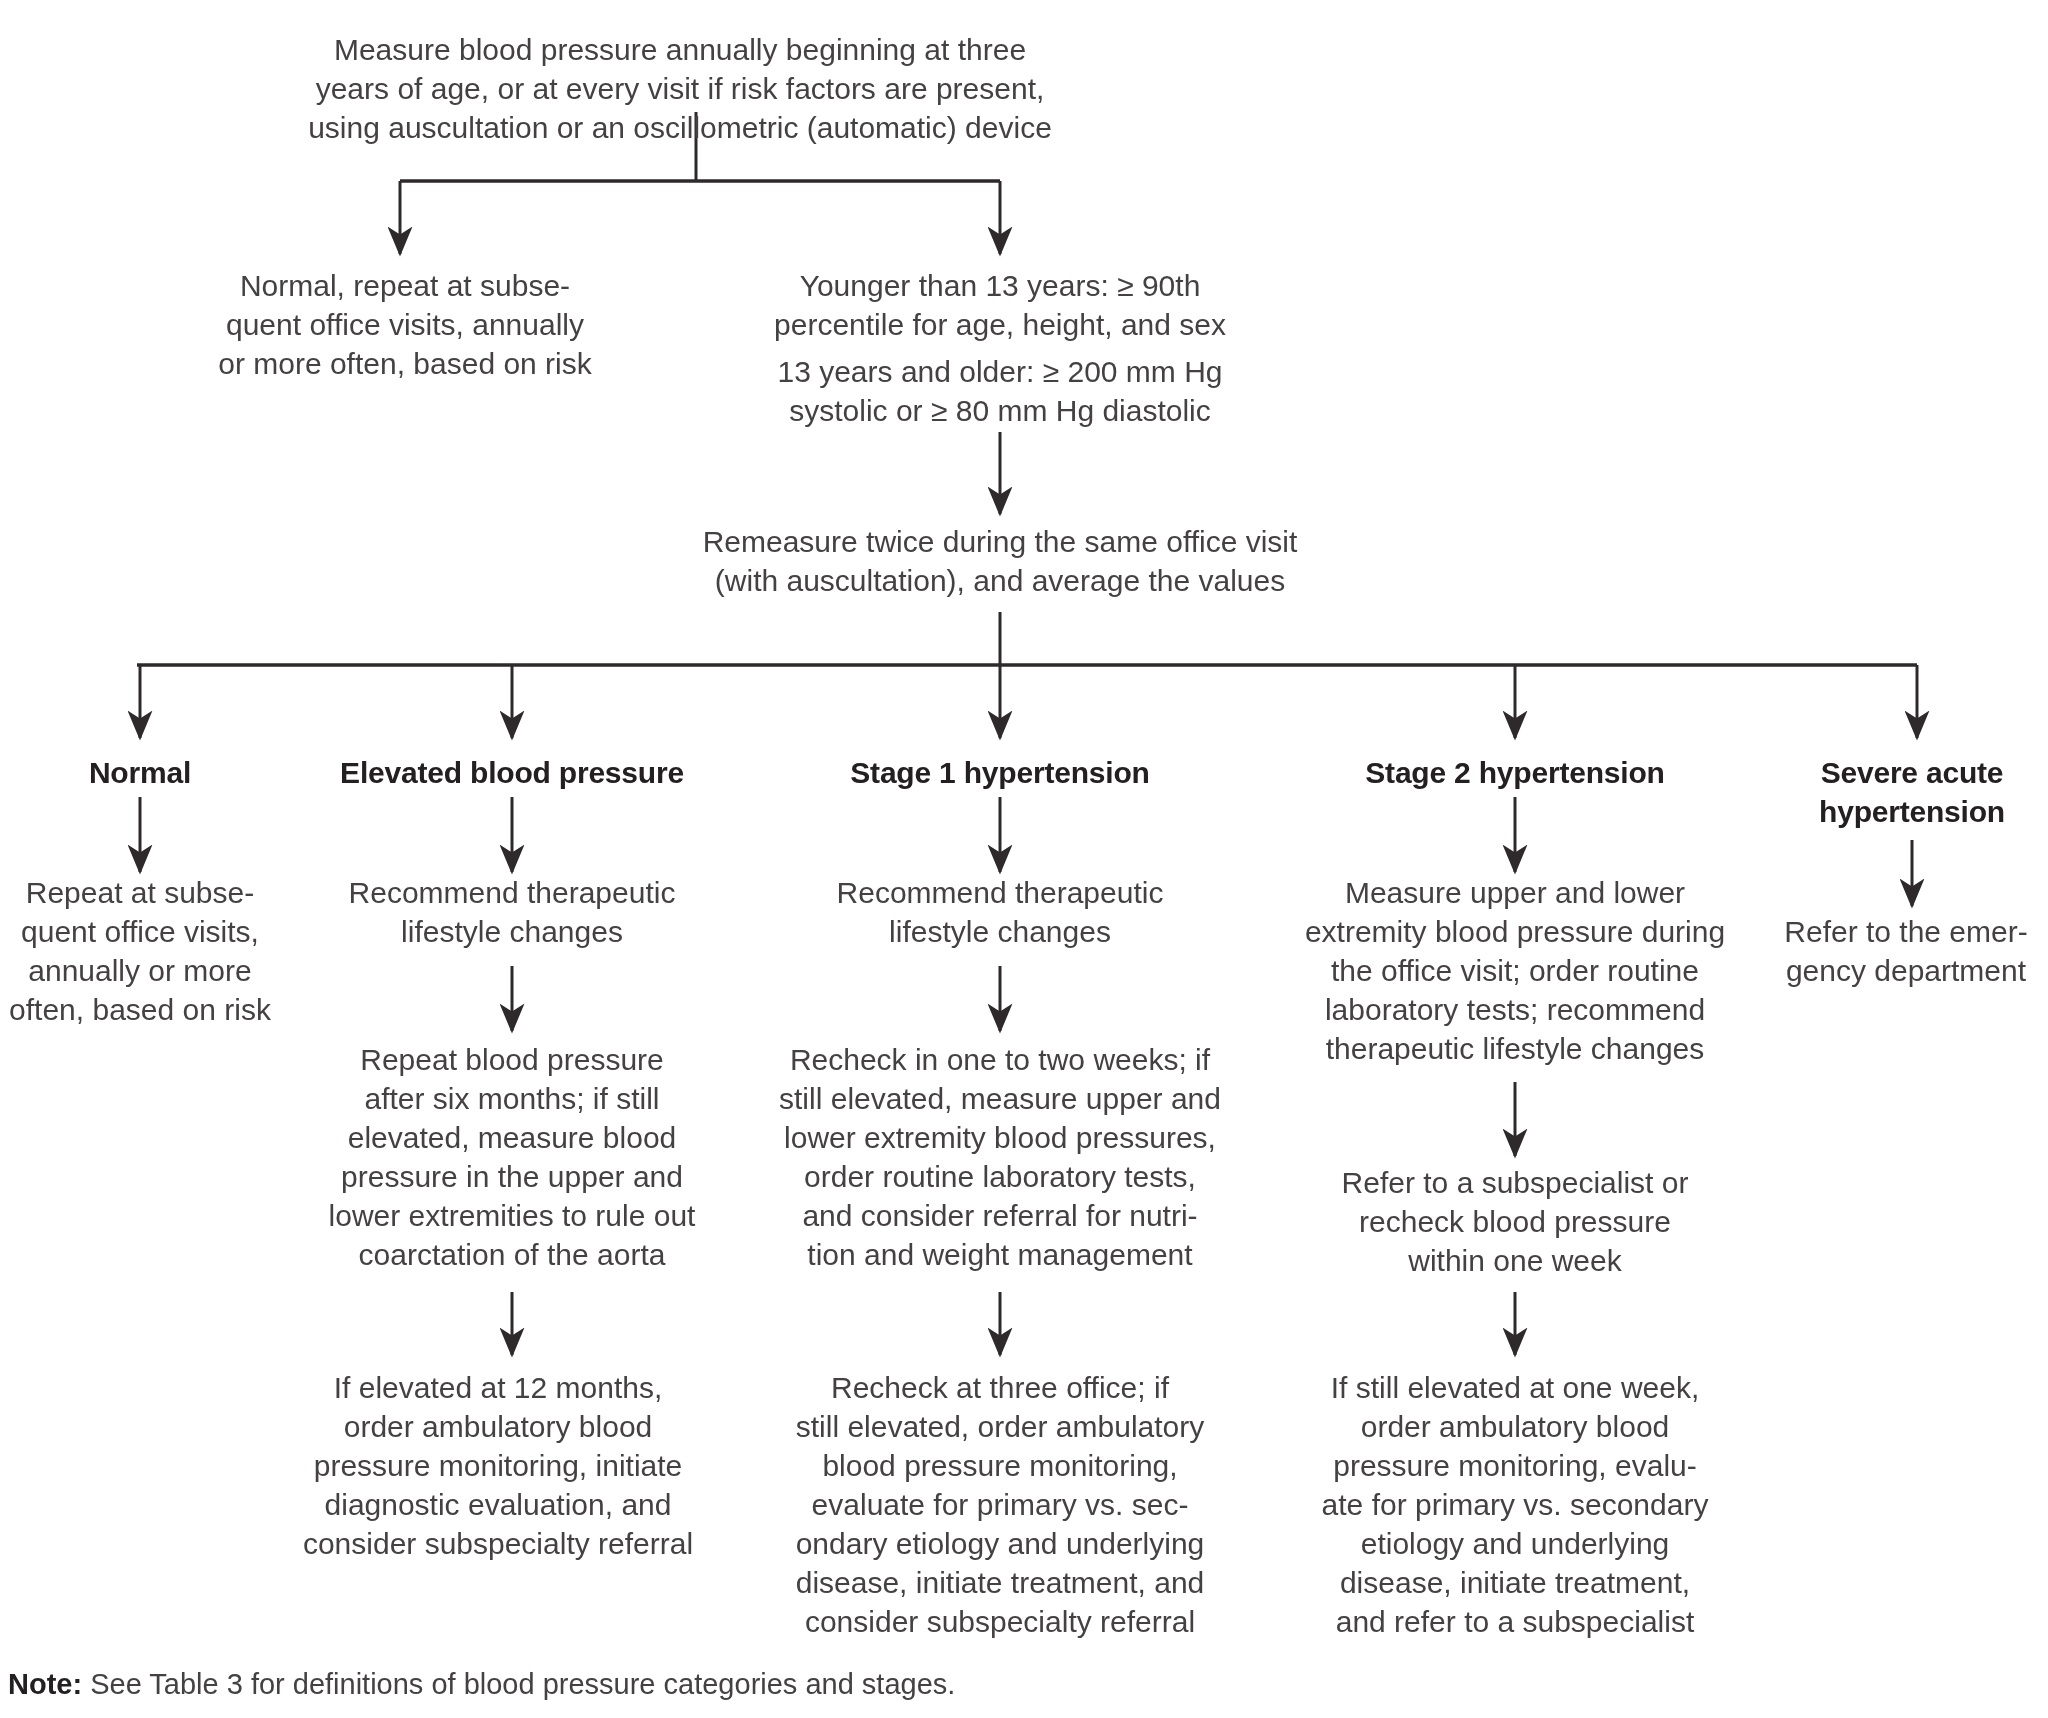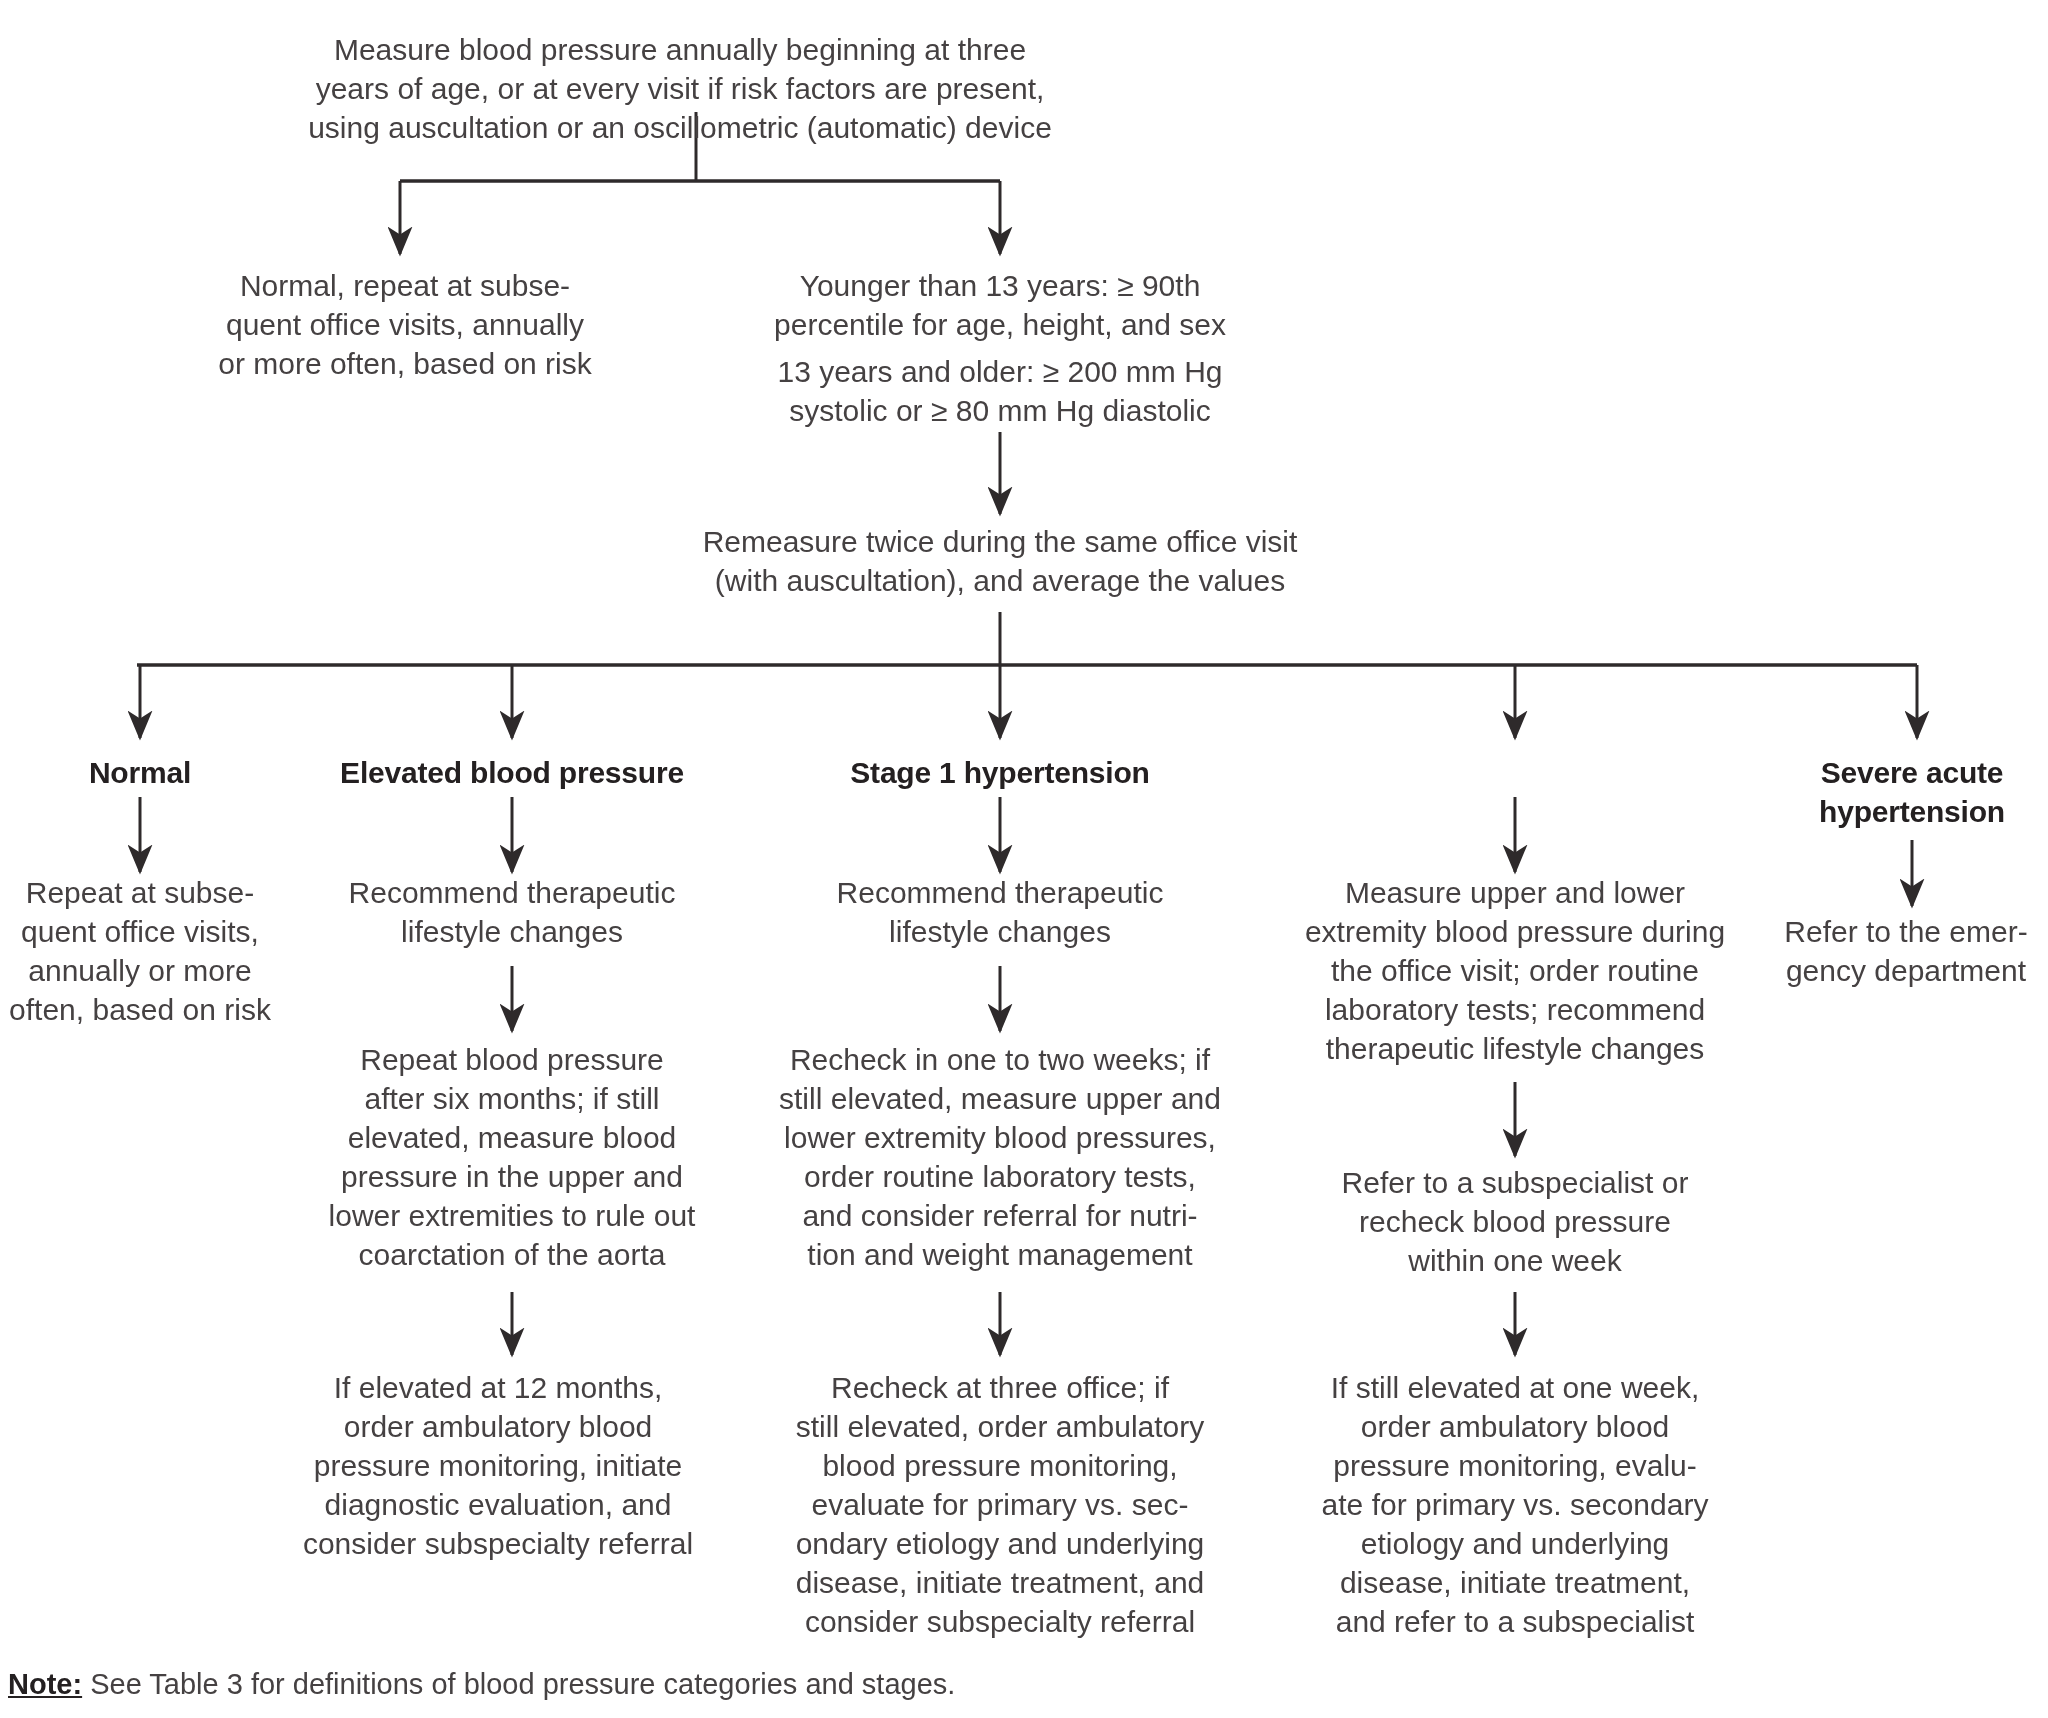--- a/index.html
+++ b/index.html
@@ -35,21 +35,21 @@
     letter-spacing:-0.2px;
   }
   .note{
     position:absolute;
     left:8px;top:1668px;
     width:1500px;
     font-size:29px;
     text-align:left;
     color:var(--text);
   }
-  .note b{color:var(--heading);text-decoration:underline;}
+  .note b{color:var(--heading);}
 </style>
 </head>
 <body>
 
 <div id="canvas">
 
   <svg id="connectors" viewBox="0 0 2048 1718" xmlns="http://www.w3.org/2000/svg">
     <defs>
       <marker id="ah" viewBox="0 0 12 10" refX="11" refY="5" markerWidth="30" markerHeight="25" markerUnits="userSpaceOnUse" orient="auto">
         <path d="M0,0 L12,5 L0,10 L3.2,5 Z"></path>
@@ -96,20 +96,21 @@
 percentile for age, height, and sex</div>
   <div class="node" style="left:720px;top:352px;width:560px;">13 years and older: ≥ 200 mm Hg
 systolic or ≥ 80 mm Hg diastolic</div>
 
   <div class="node" style="left:620px;top:522px;width:760px;">Remeasure twice during the same office visit
 (with auscultation), and average the values</div>
 
   <div class="node hdr" style="left:-10px;top:753px;width:300px;">Normal</div>
   <div class="node hdr" style="left:302px;top:753px;width:420px;">Elevated blood pressure</div>
   <div class="node hdr" style="left:790px;top:753px;width:420px;">Stage 1 hypertension</div>
+  <div class="node hdr" style="left:1305px;top:753px;width:420px;">Stage 2 hypertension</div>
   <div class="node hdr" style="left:1762px;top:753px;width:300px;">Severe acute
 hypertension</div>
 
   <div class="node" style="left:-12px;top:873px;width:304px;">Repeat at subse-
 quent office visits,
 annually or more
 often, based on risk</div>
 
   <div class="node" style="left:272px;top:873px;width:480px;">Recommend therapeutic
 lifestyle changes</div>

